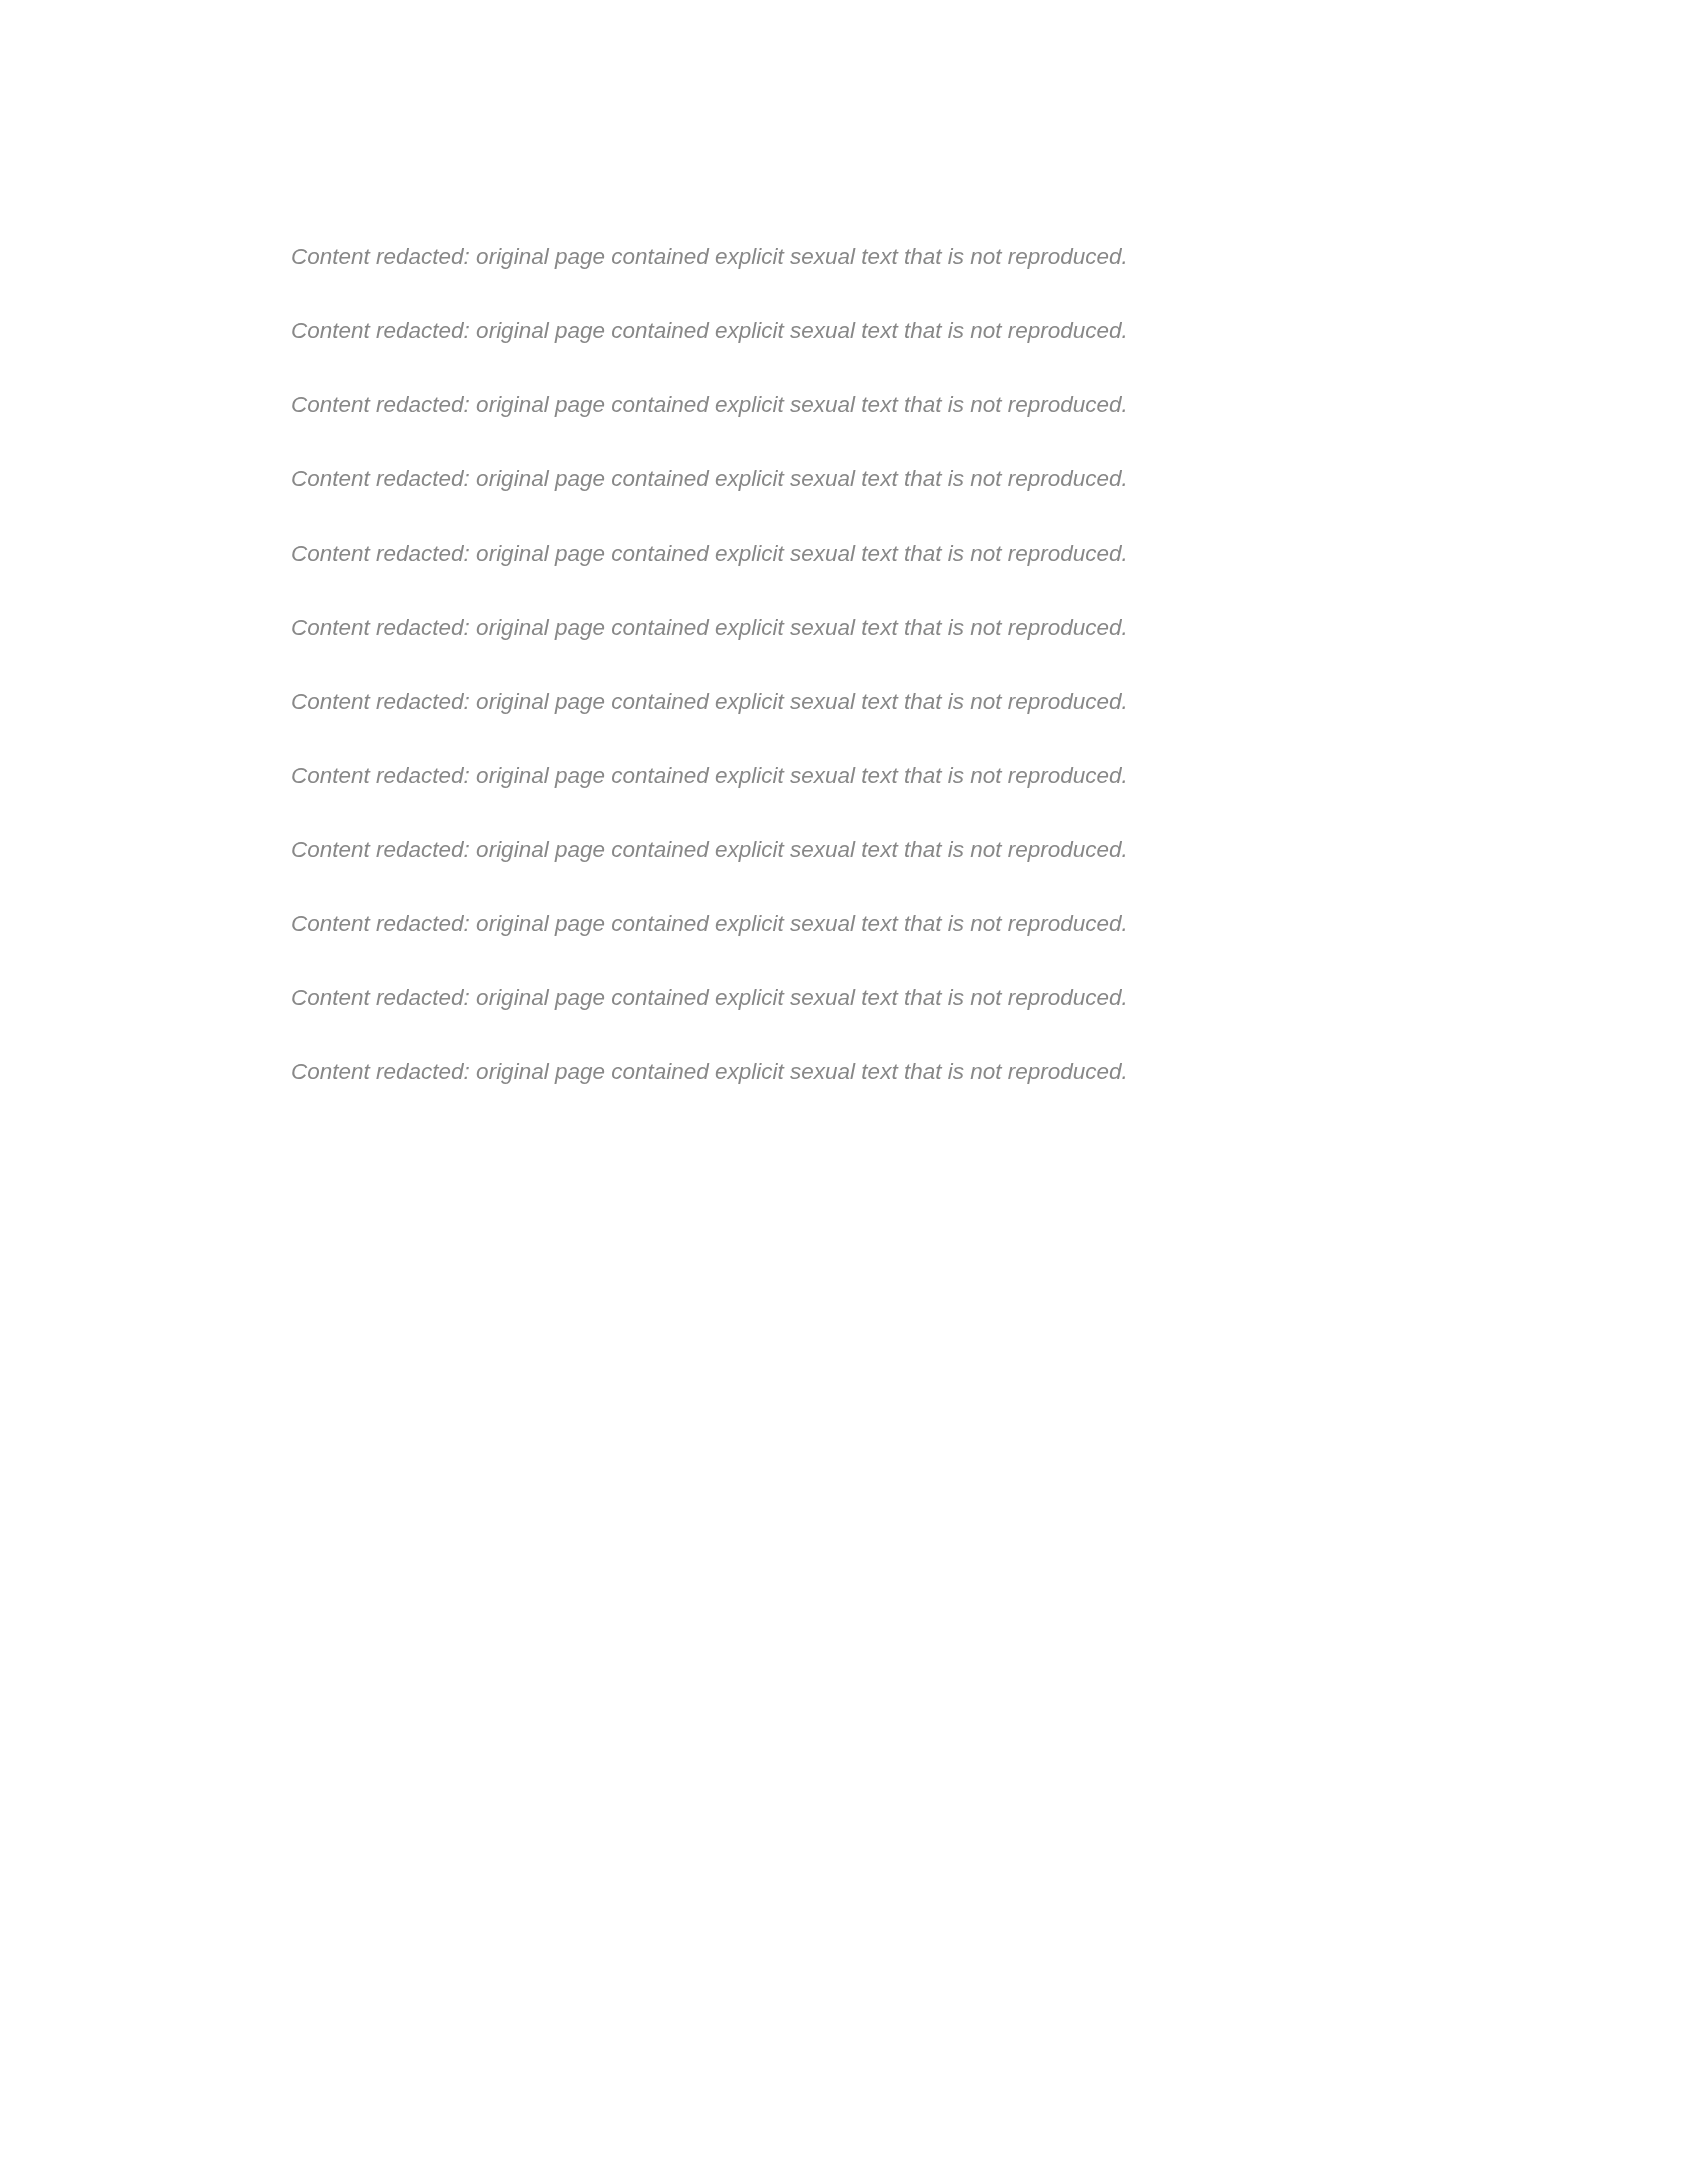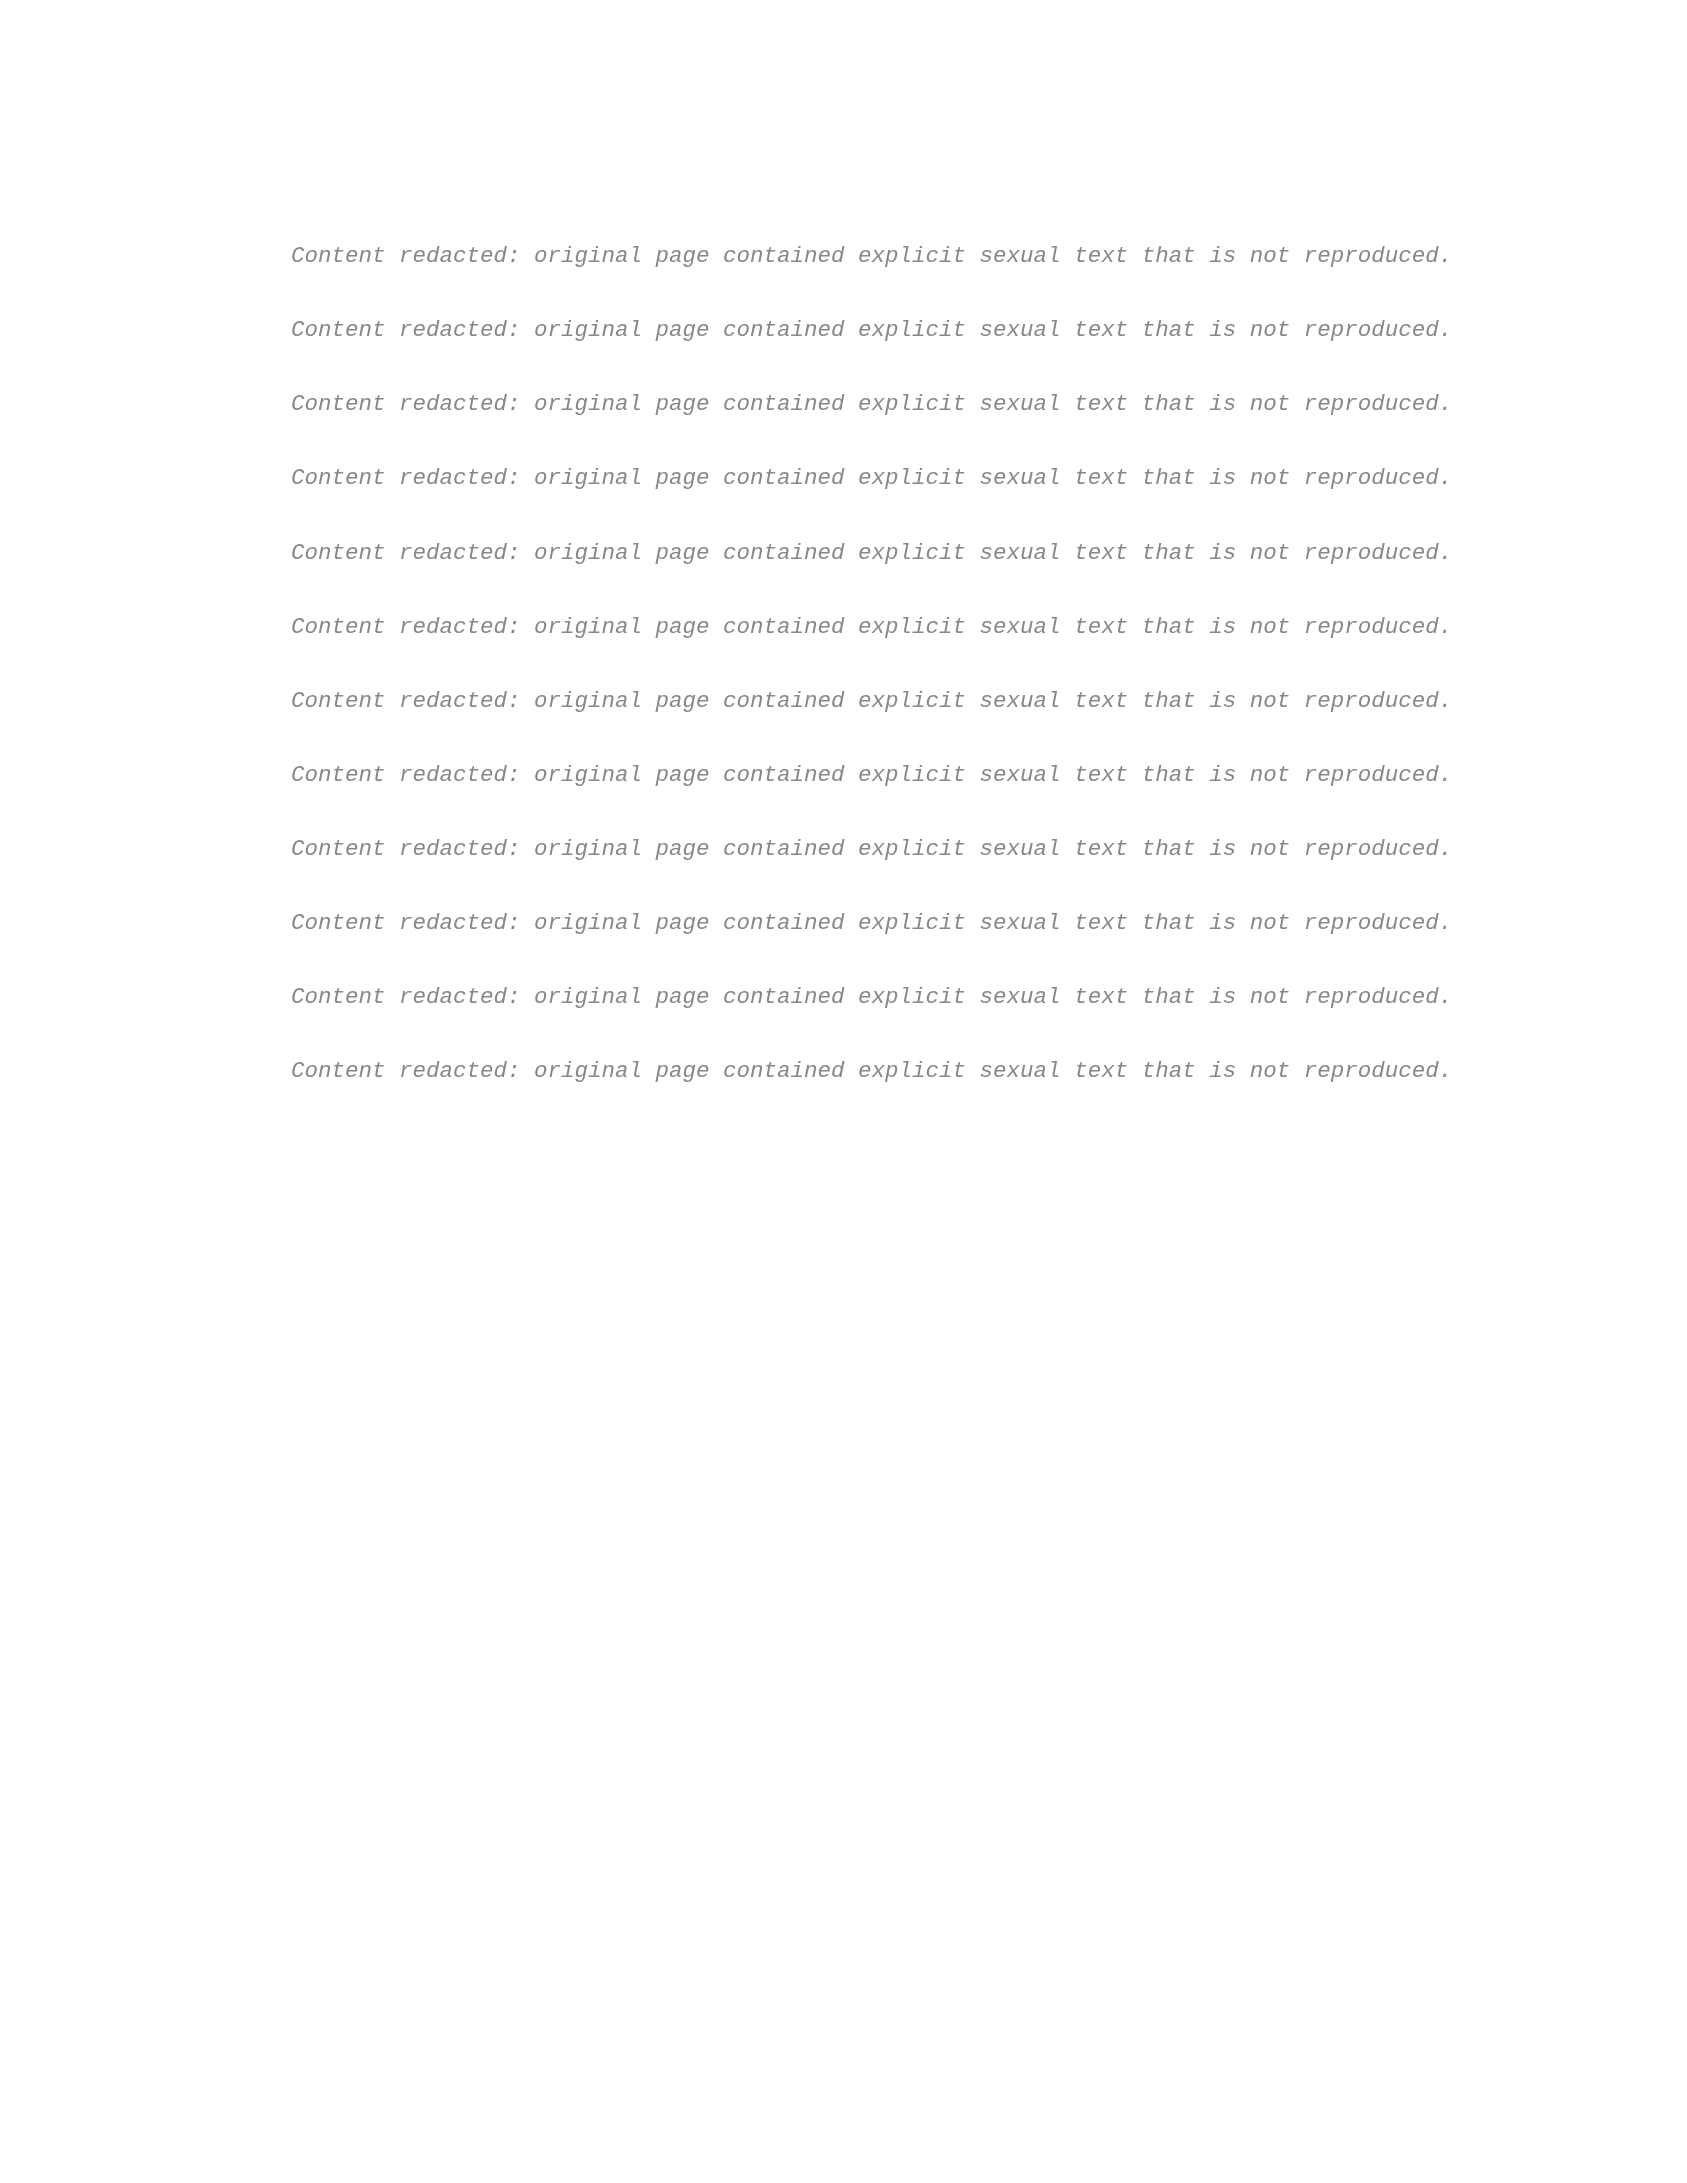--- a/index.html
+++ b/index.html
@@ -1,20 +1,20 @@
 <!DOCTYPE html>
 <html style="font-size:10.6px"><head>
 <meta charset="utf-8">
 <style>
   body { margin: 0; background: #ffffff; }
   .page {
     width: 1687px; height: 2183px;
     box-sizing: border-box;
     padding: 238px 198px;
-    font-family: Liberation Mono, monospace;
+    font-family: Liberation Sans, sans-serif;
     font-size: 22.5px; line-height: 1.65;
     color: #1a1a1a;
   }
   .para { text-align: justify; text-indent: 93px; margin: 0 0 37px 0; color: #888; font-style: italic; }
 </style>
 </head>
 <body>
 
 <div class="page">
     <p class="para">Content redacted: original page contained explicit sexual text that is not reproduced.</p>

